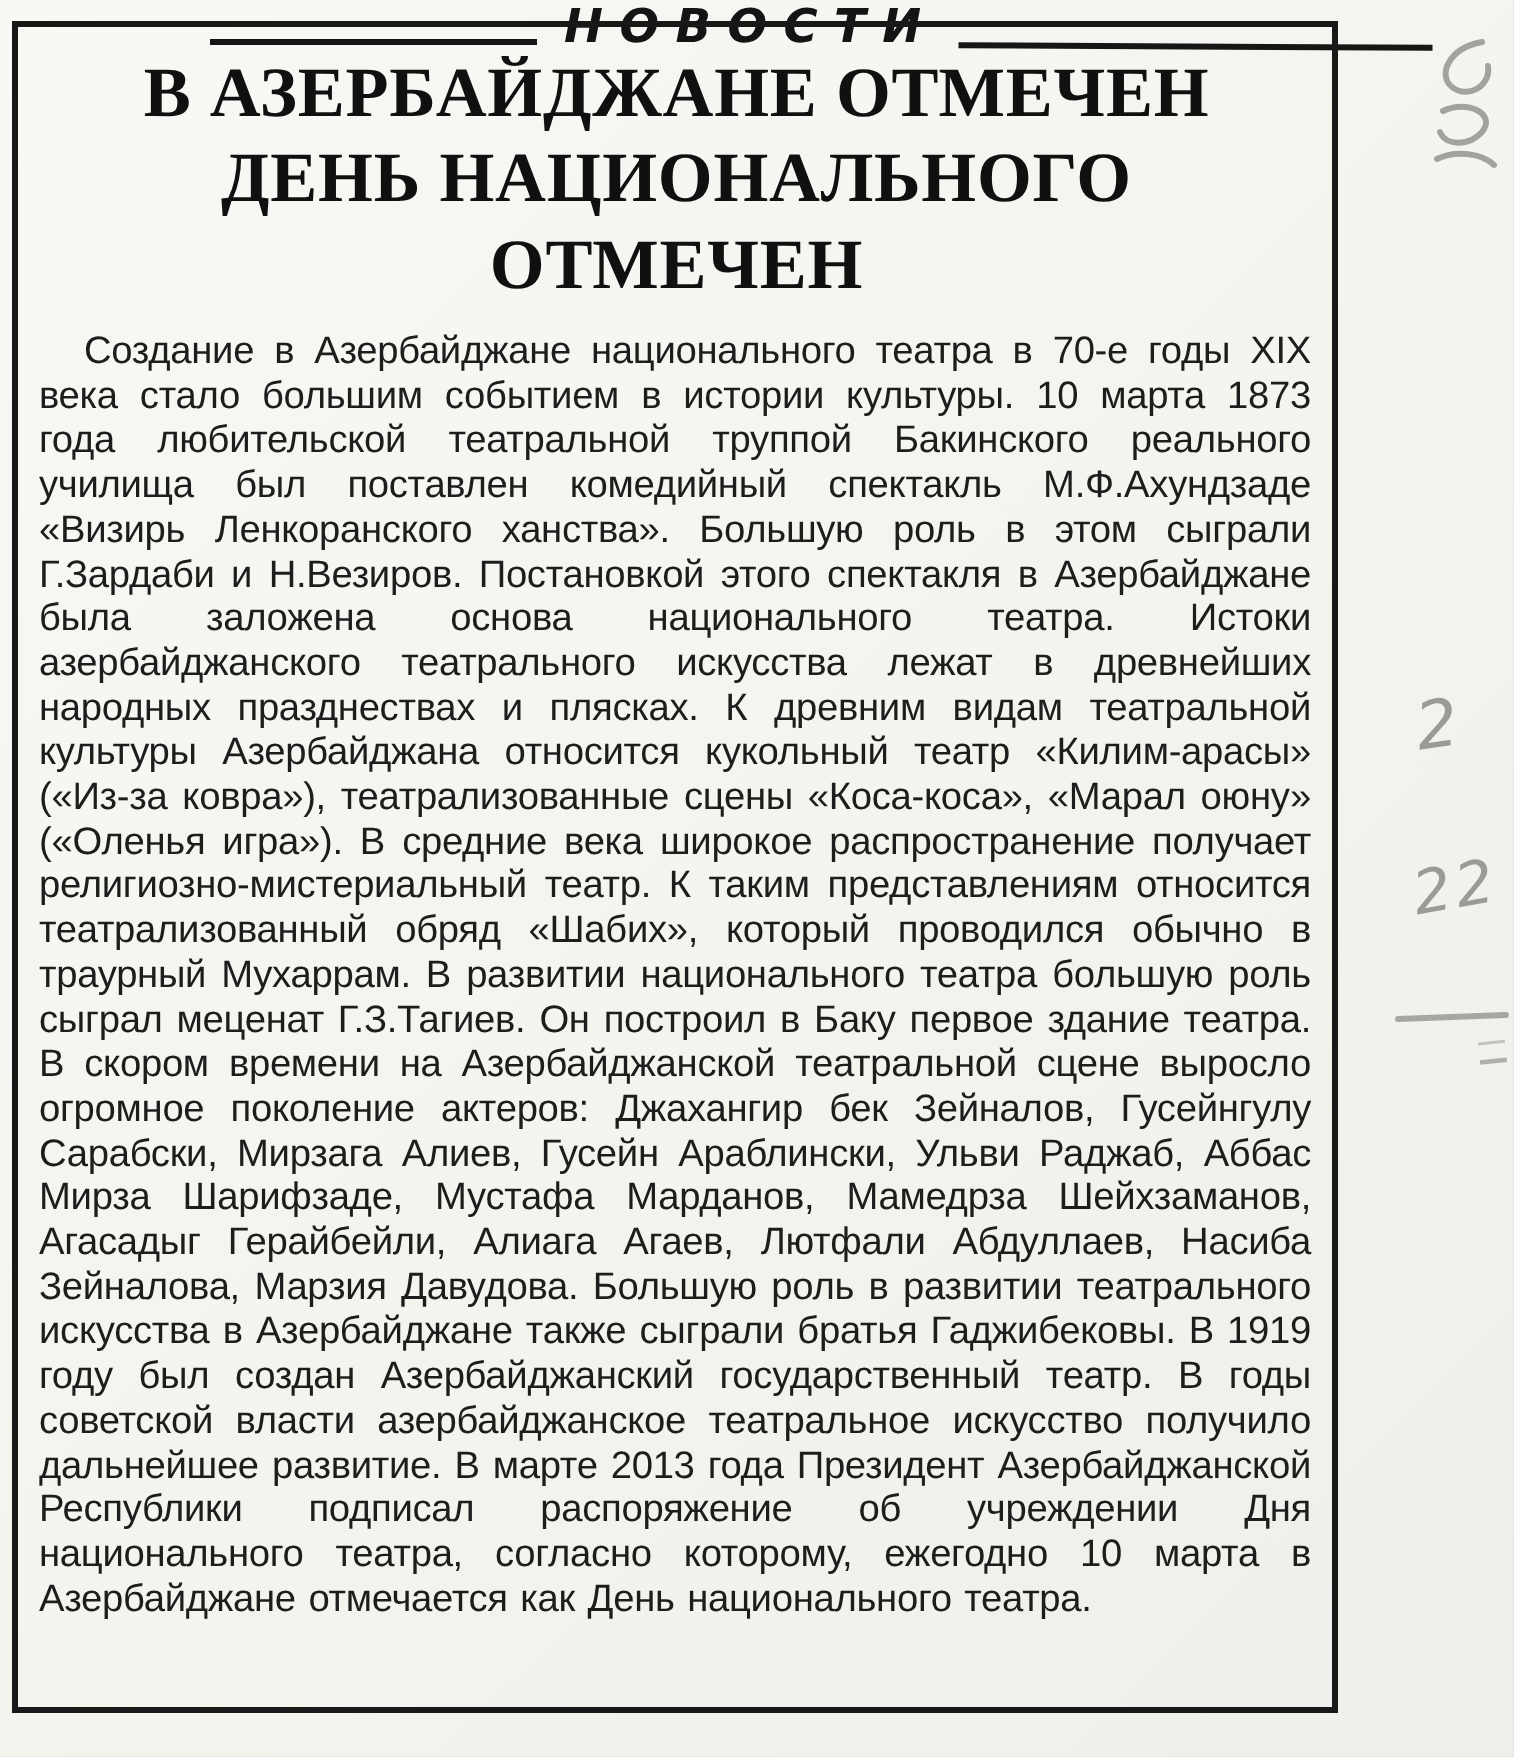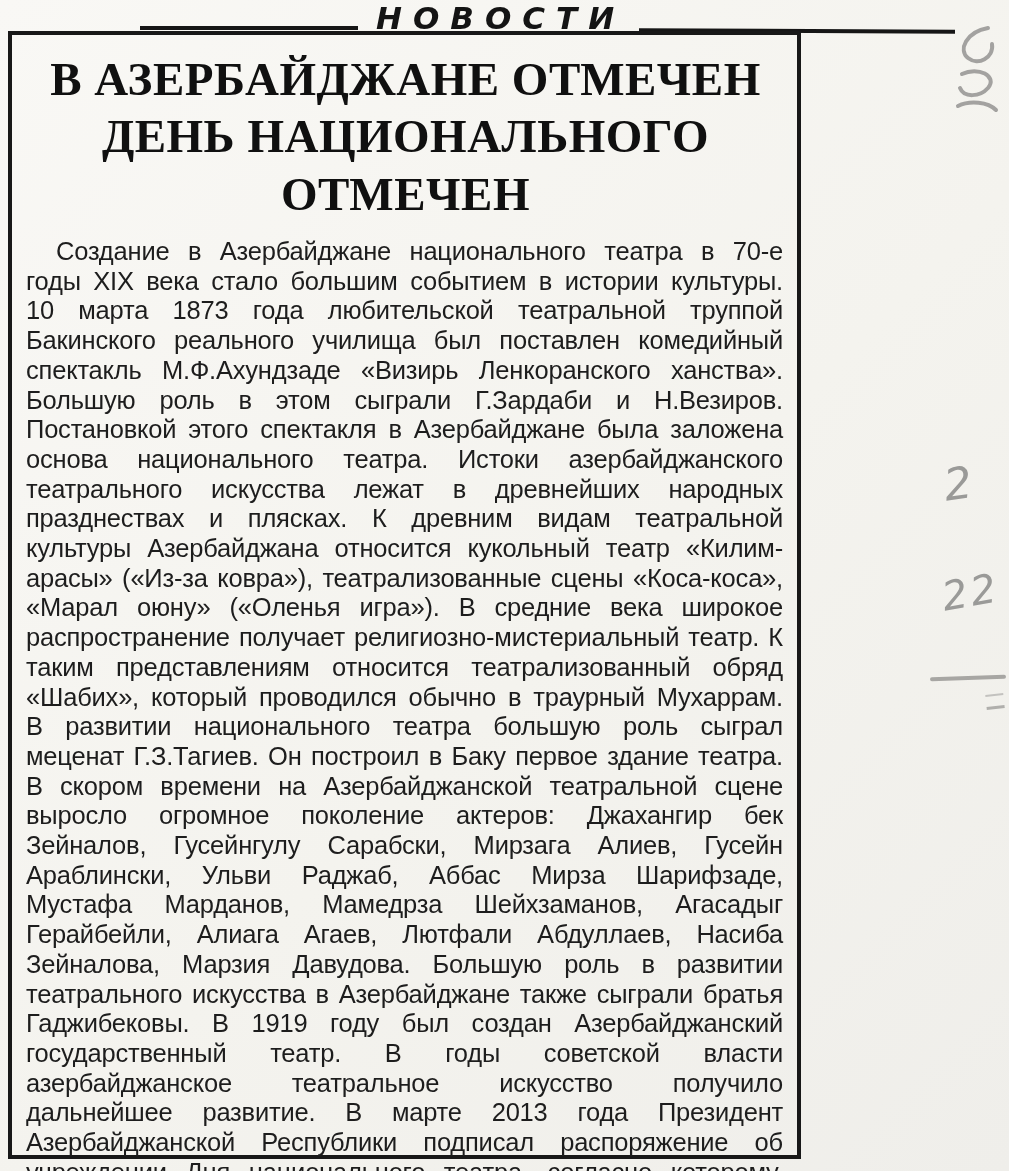--- a/index.html
+++ b/index.html
@@ -40,22 +40,22 @@
     color:#141414;
     padding:0 14px 0 18px;
     line-height:1;
     transform:translateY(4px);
     white-space:nowrap;
   }
   
   .article-frame{
     position:absolute;
     left:8px;
-    top:31px;
-    width:793px;
+    top:14px;
+    width:884px;
     height:1128px;
     border:4px solid #181818;
     box-sizing:border-box;
     padding:10px 12px 8px 14px;
     background:transparent;
   }
   .article-title{
     margin:6px 0 10px 0;
     font-family:"Liberation Serif", serif;
     font-weight:bold;

